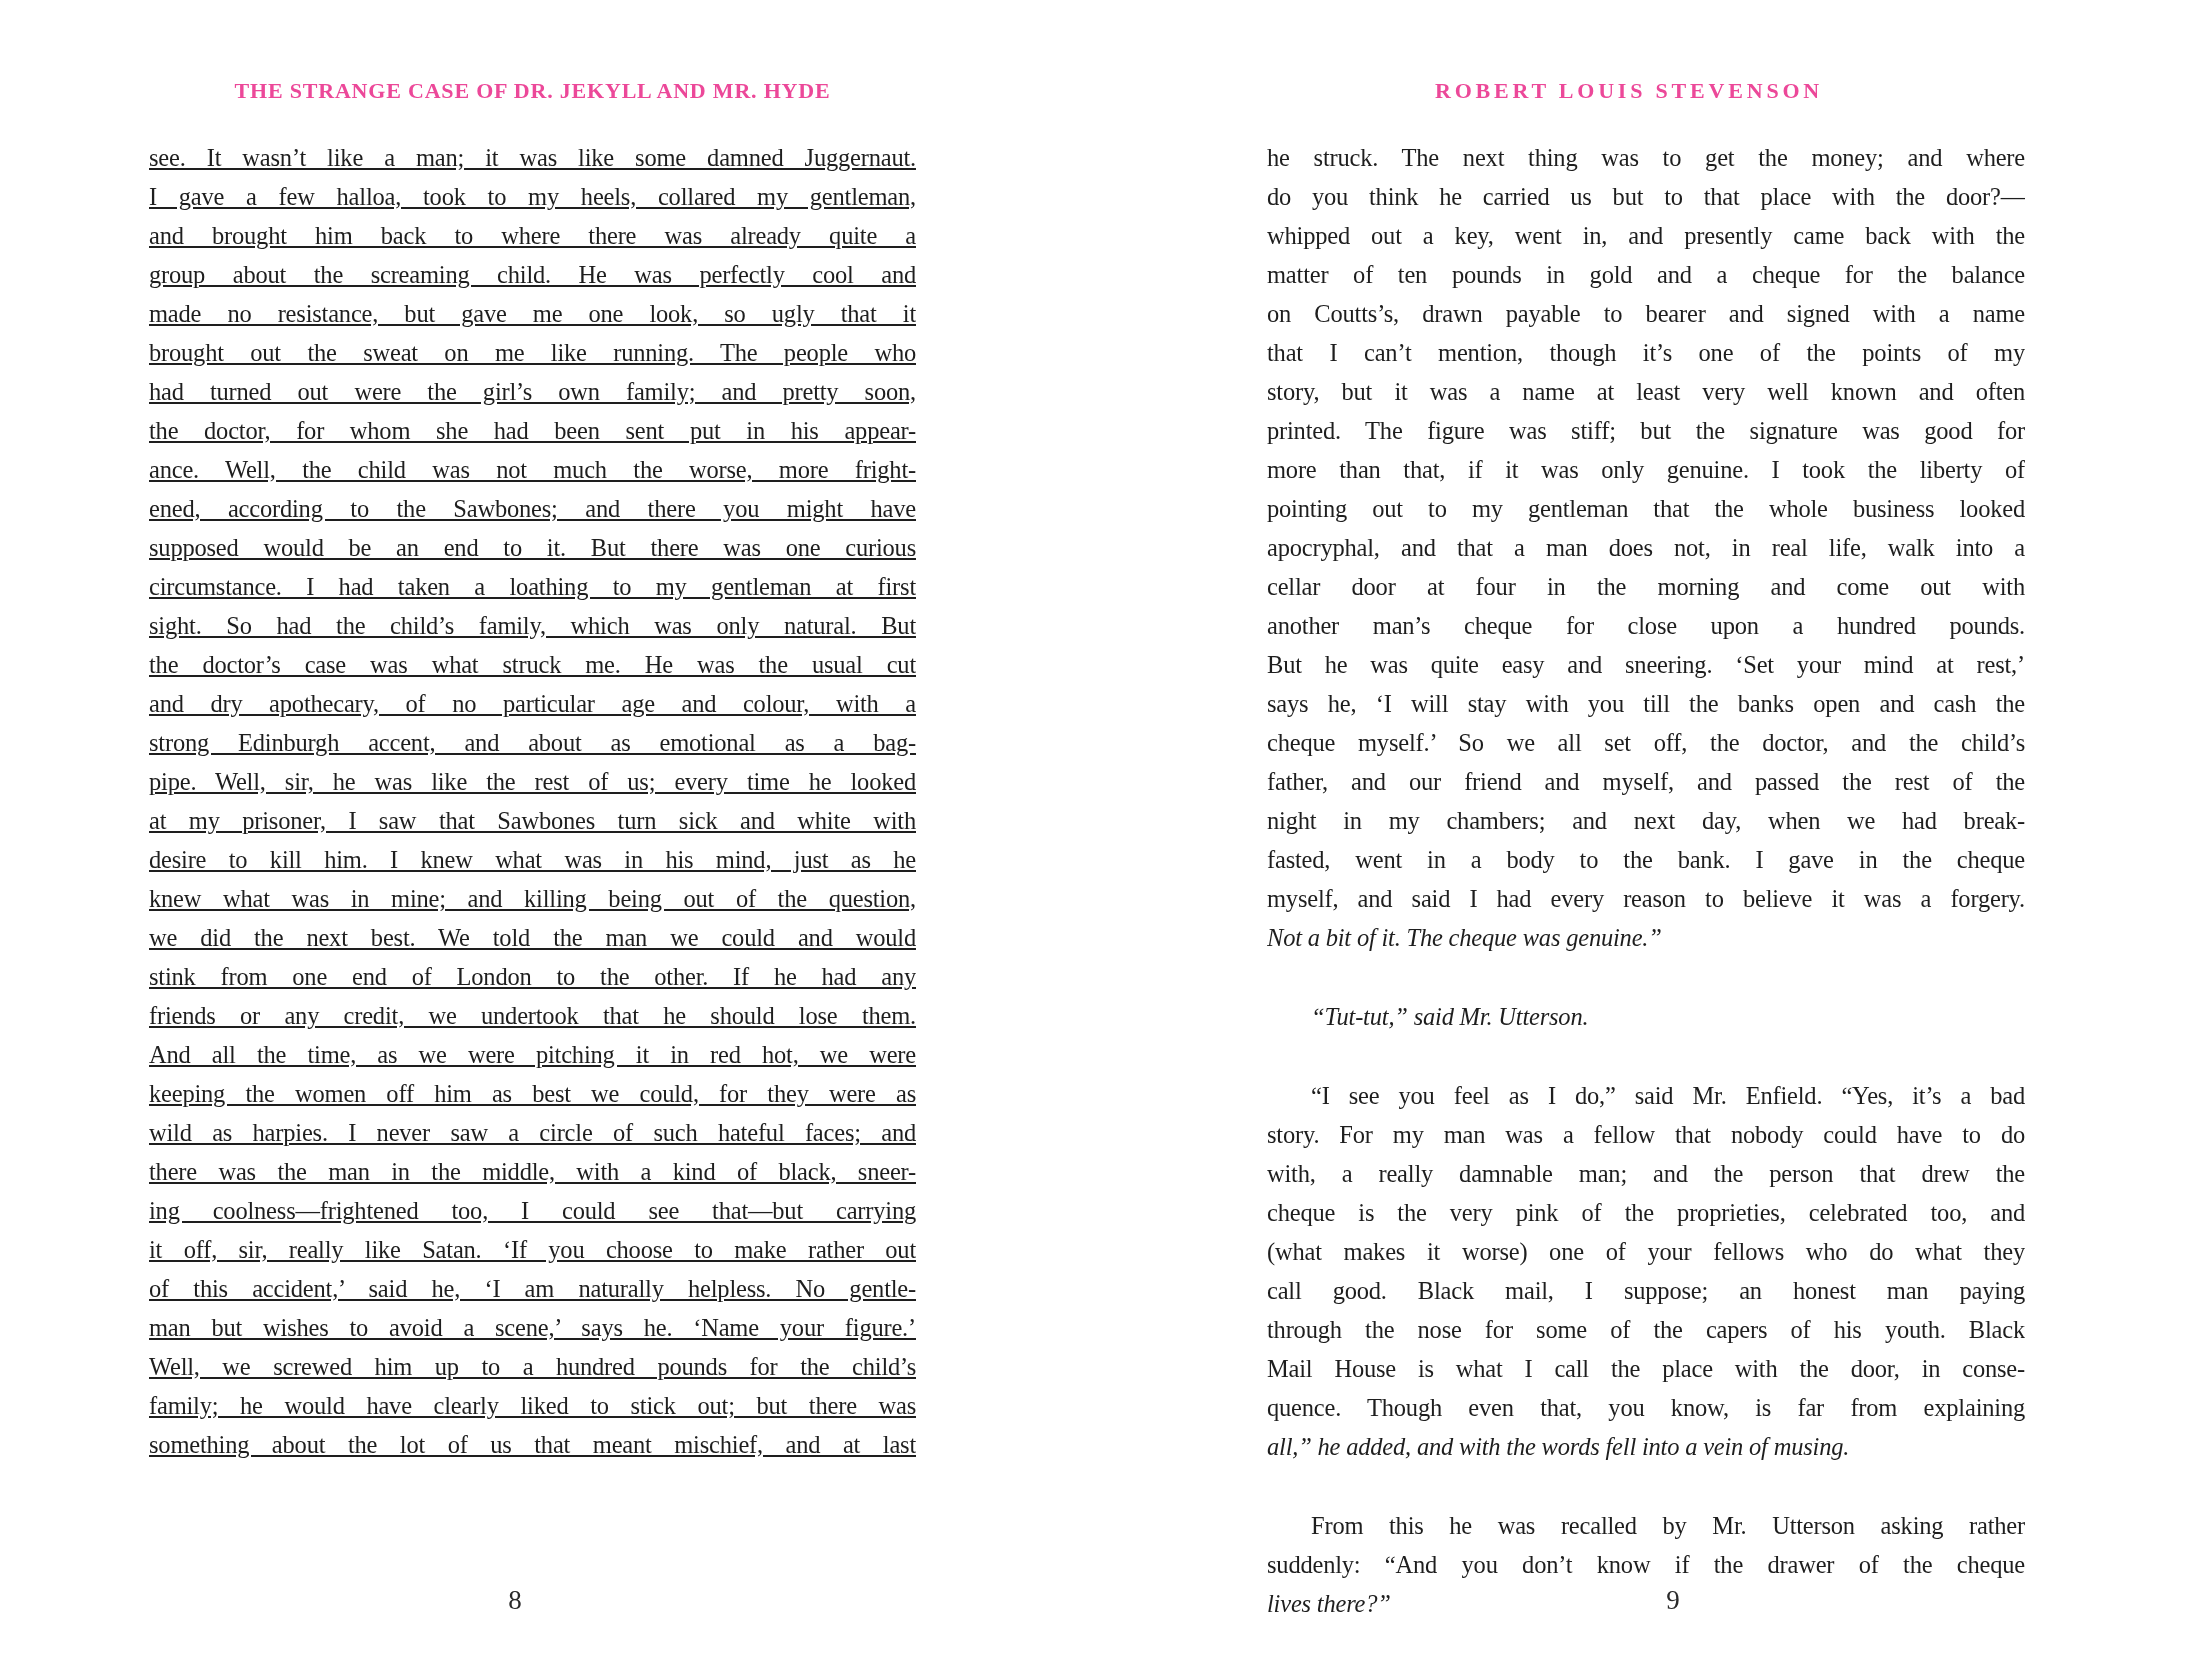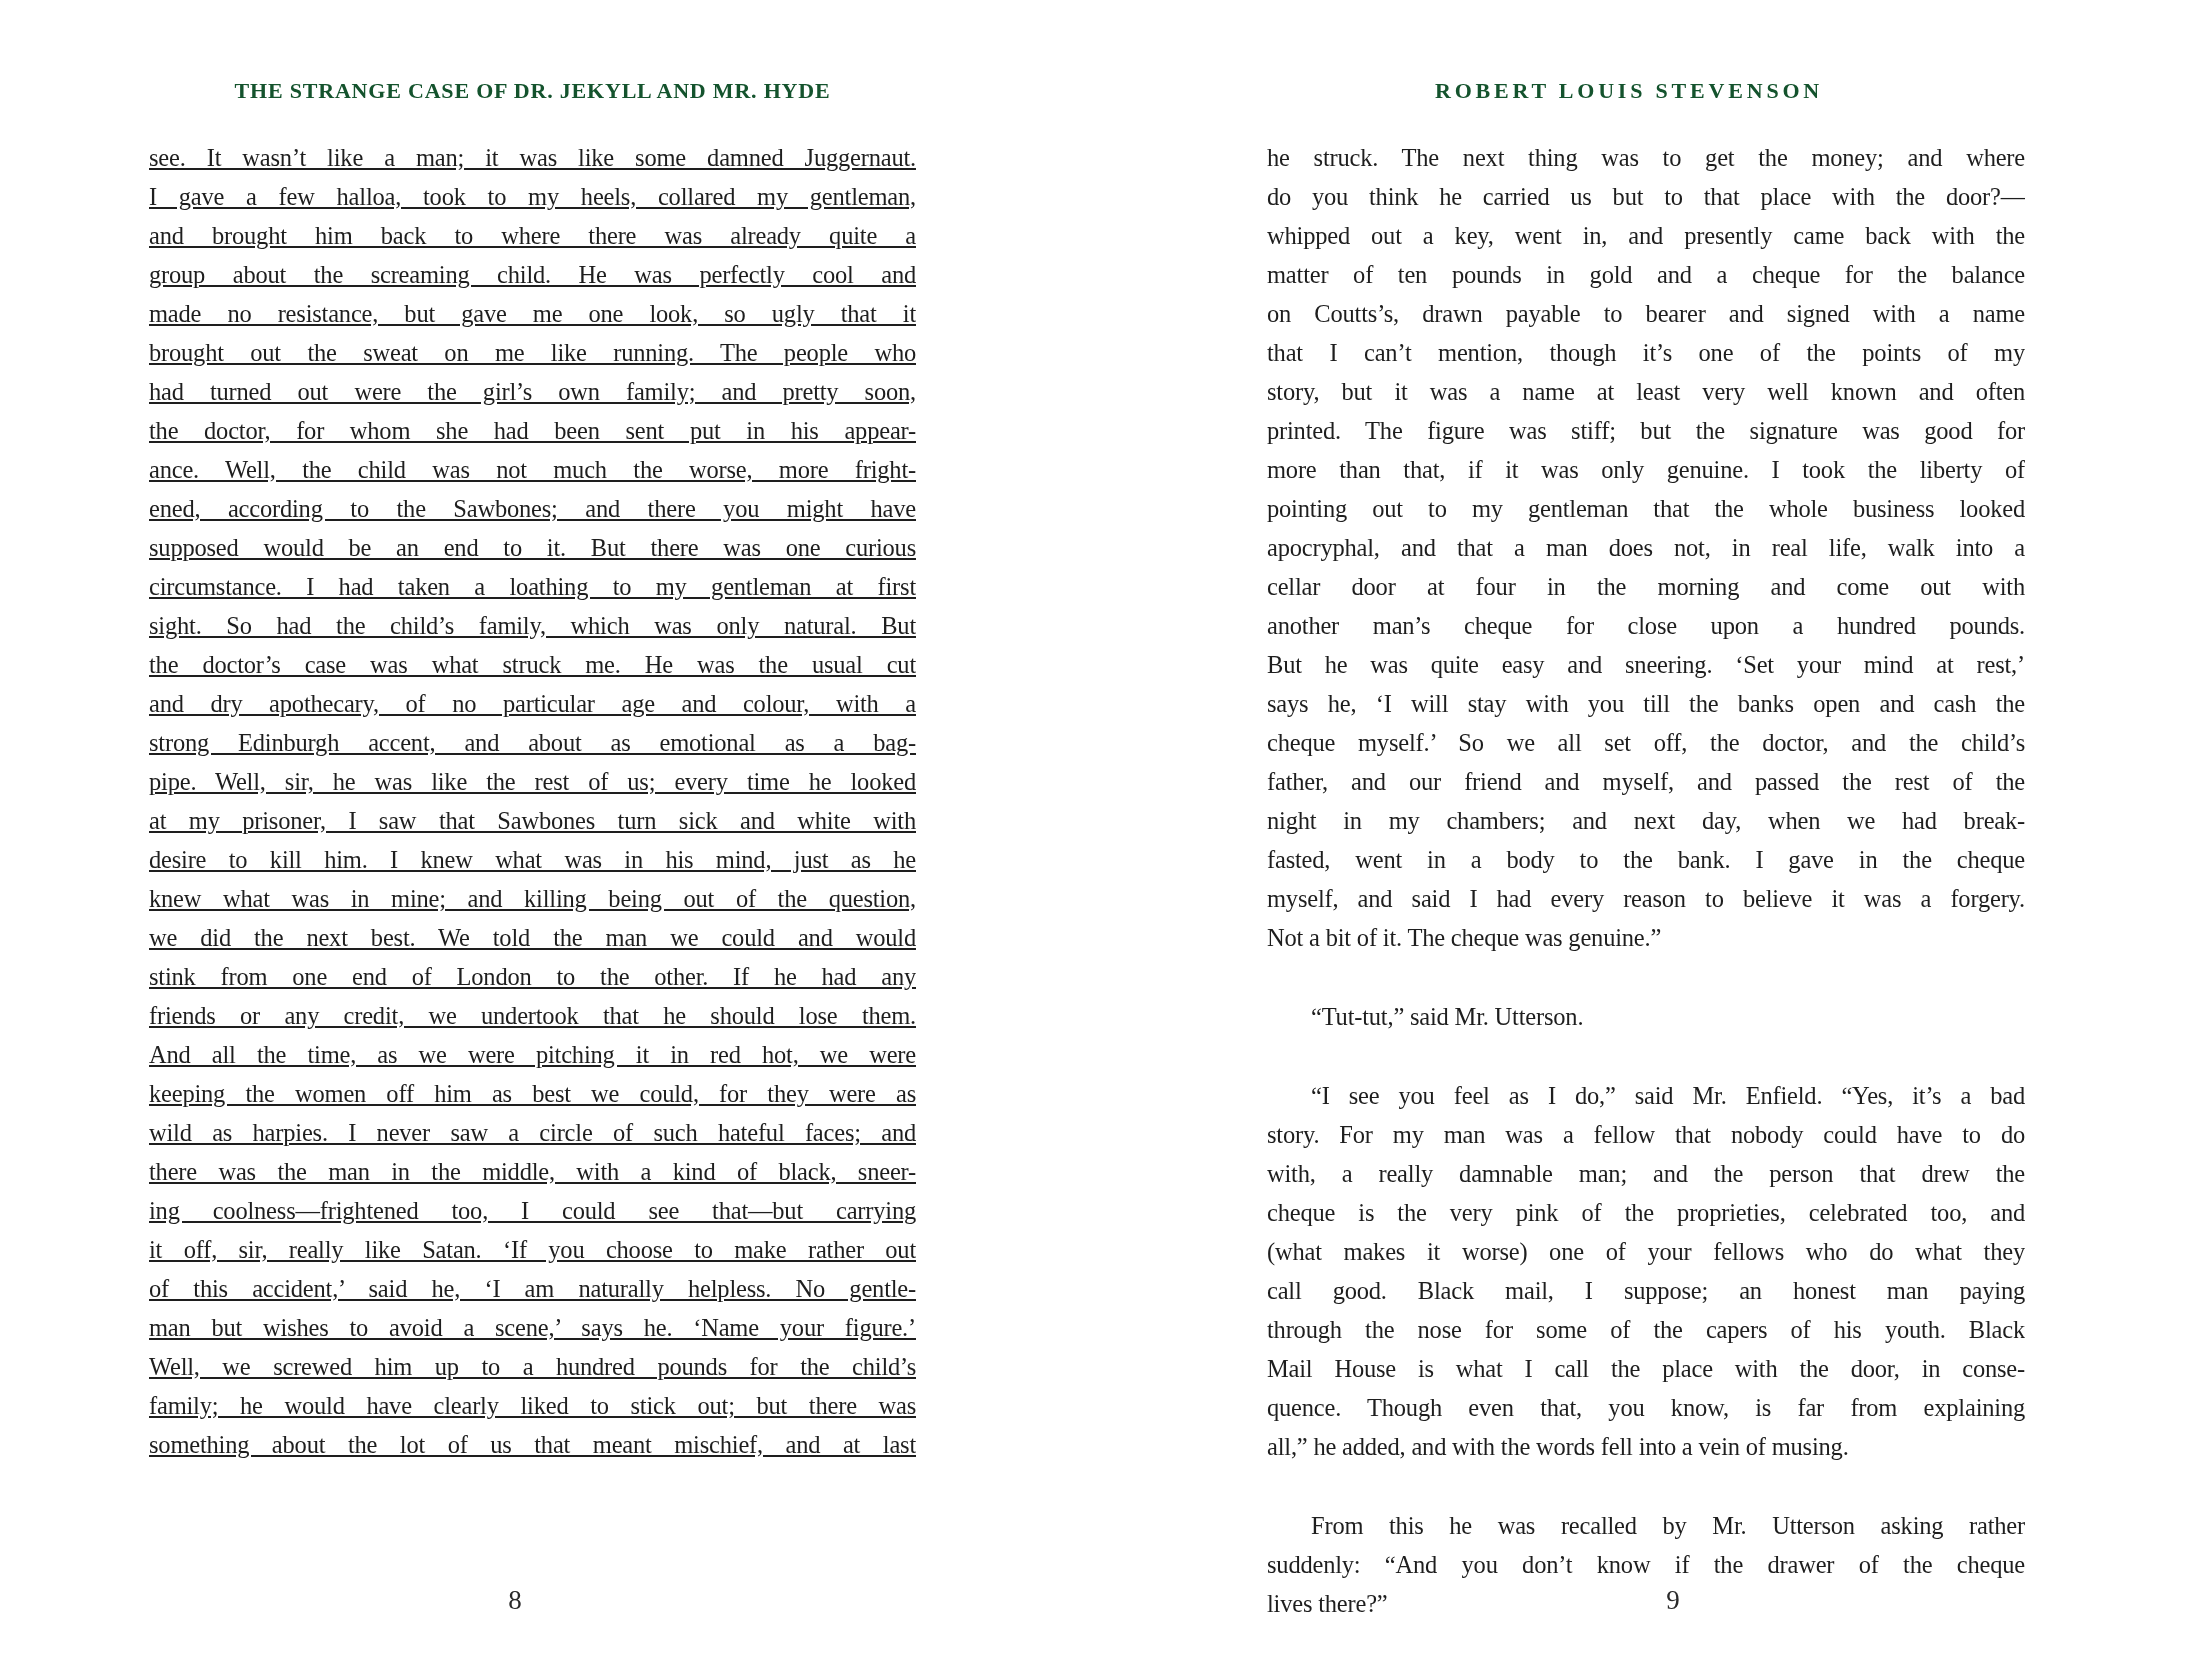--- a/index.html
+++ b/index.html
@@ -23,21 +23,21 @@
     width: 1097px;
   }
   .page-left  { left: 0; }
   .page-right { left: 1097px; }
 
   .running-header {
     position: absolute;
     top: 78px;
     font-weight: bold;
     font-size: 22px;
-    color: #14532d;
+    color: #ec4899;
     text-align: center;
     white-space: nowrap;
   }
   .page-left .running-header {
     left: 149px;
     width: 767px;
     letter-spacing: 0.8px;
   }
   .page-right .running-header {
     left: 153px;   
@@ -58,20 +58,21 @@
     font-size: 24.5px;
     letter-spacing: -0.2px;
     text-align: justify;
     text-align-last: justify;
     overflow: hidden;
     white-space: normal;
   }
   .line.ragged {
     text-align: left;
     text-align-last: left;
+    font-style: italic;
   }
   .line.indent {
     text-indent: 44px;
     margin-top: 40px;
   }
 
   .page-number {
     position: absolute;
     top: 1585px;
     width: 84px;

